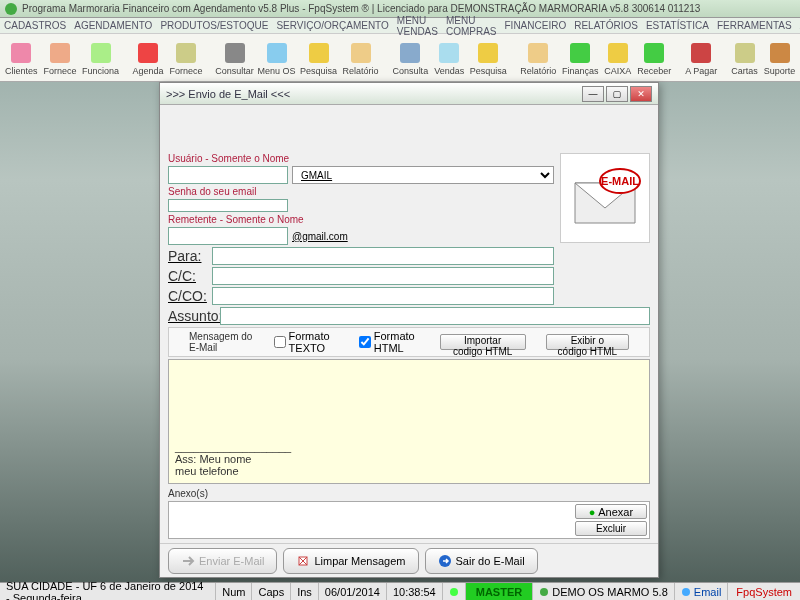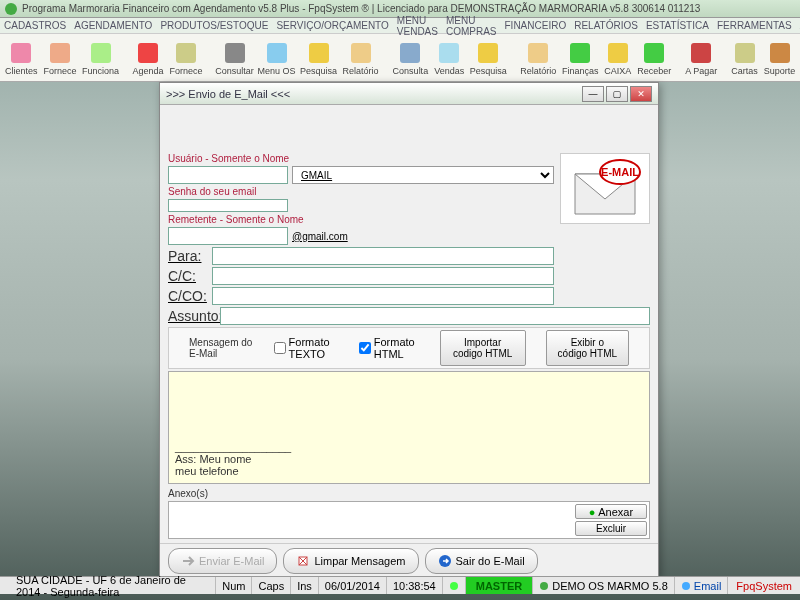--- a/index.html
+++ b/index.html
@@ -21,37 +21,37 @@
 .dlg-title .wbtn { width: 22px; height: 16px; border: 1px solid #888; background: linear-gradient(180deg, #f8f8f8, #ddd); font-size: 9px; display: flex; align-items: center; justify-content: center; cursor: pointer; }
 .dlg-title .wbtn.close { background: linear-gradient(180deg, #e88, #c44); color: #fff; }
 .dlg-body { flex: 1; padding: 4px 8px; display: flex; flex-direction: column; gap: 2px; overflow: hidden; margin-top: 44px; }
 .row { display: flex; align-items: center; gap: 4px; text-decoration: underline; }
 .lbl { font-size: 10px; color: #b02040; }
 .lbl2 { font-size: 14px; color: #333; width: 40px; }
 .inp { flex: 1; height: 18px; border: 1px solid #7a9; background: #fff; padding: 0 4px; font-size: 10px; }
 .sel { flex: 1; height: 18px; border: 1px solid #999; background: #fff; padding: 0 4px; font-size: 10px; }
 .topblock { display: flex; gap: 6px; }
 .topleft { flex: 1; display: flex; flex-direction: column; gap: 2px; }
-.emailimg { width: 90px; height: 71px; background: #fff; border: 1px solid #ccc; display: flex; align-items: center; justify-content: center; font-size: 14px; font-weight: bold; color: #c00; position: relative; }
+.emailimg { width: 90px; height: 90px; background: #fff; border: 1px solid #ccc; display: flex; align-items: center; justify-content: center; font-size: 14px; font-weight: bold; color: #c00; position: relative; }
 .emailimg svg { width: 80px; height: 70px; }
 .formatrow { display: flex; align-items: center; gap: 20px; border: 1px solid #ccc; padding: 2px 20px; background: #f8f8f8; }
 .formatrow .lbl3 { font-size: 10px; color: #333; }
 .chk { display: flex; align-items: center; gap: 3px; font-size: 10px; }
 .chk input { width: 12px; height: 12px; }
-.btn { height: 36px; padding: 0 8px; border: 1px solid #999; background: linear-gradient(180deg, #fff, #e0e0e0); font-size: 10px; cursor: pointer; border-radius: 2px; }
+.btn { height: 16px; padding: 0 8px; border: 1px solid #999; background: linear-gradient(180deg, #fff, #e0e0e0); font-size: 10px; cursor: pointer; border-radius: 2px; }
 .msgbox { flex: 1; background: #ffffe0; border: 1px solid #aaa; padding: 4px; font-size: 10px; color: #333; position: relative; overflow: hidden; }
 .msgbox .sig { position: absolute; bottom: 6px; left: 6px; font-size: 9px; }
 .anexolbl { font-size: 10px; color: #333; margin-top: 2px; }
 .anexobox { height: 38px; border: 1px solid #aaa; background: #fff; display: flex; }
 .anexolist { flex: 1; }
 .anexobtns { width: 76px; display: flex; flex-direction: column; gap: 2px; padding: 2px; }
 .bottombar { height: 34px; background: #f0f0f0; border-top: 1px solid #ccc; display: flex; align-items: center; gap: 6px; padding: 0 8px; }
-.bigbtn { height: 26px; padding: 0 12px; border: 1px solid #999; background: linear-gradient(180deg, #fff, #e0e0e0); font-size: 10px; cursor: pointer; border-radius: 11px; display: flex; align-items: center; gap: 4px; }
+.bigbtn { height: 26px; padding: 0 12px; border: 1px solid #999; background: linear-gradient(180deg, #fff, #e0e0e0); font-size: 10px; cursor: pointer; border-radius: 6px; display: flex; align-items: center; gap: 4px; }
 .bigbtn.disabled { color: #aaa; }
-.statusbar { position: absolute; bottom: 6px; left: 0; right: 0; height: 18px; background: #e8e8e8; border-top: 1px solid #999; display: flex; align-items: center; font-size: 9px; padding-left: 10px; }
+.statusbar { position: absolute; bottom: 0; left: 0; right: 0; height: 18px; background: #e8e8e8; border-top: 1px solid #999; display: flex; align-items: center; font-size: 9px; }
 .statusbar .cell { padding: 0 6px; border-right: 1px solid #bbb; height: 100%; display: flex; align-items: center; }
 .statusbar .master { background: #2c2; color: #060; font-weight: bold; padding: 0 10px; }
 .statusbar .email-s { color: #04a; }
 .statusbar .fpq { color: #c00; margin-left: auto; padding: 0 8px; }
 </style>
 </head>
 <body>
 
 <div class="titlebar">
   <span class="icon">

